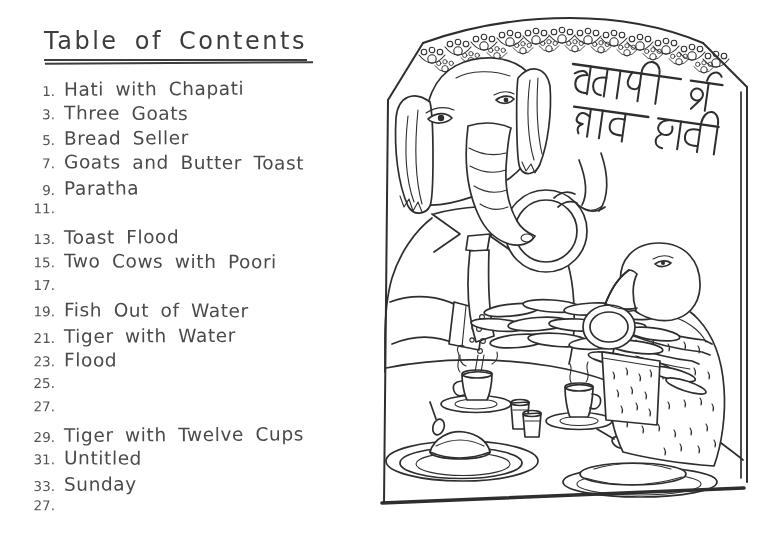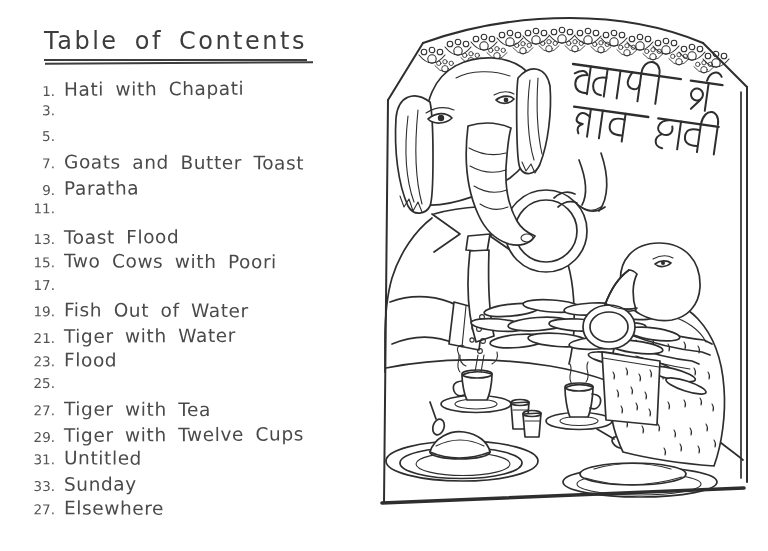--- a/index.html
+++ b/index.html
@@ -35,23 +35,25 @@
 
   <section class="toc">
     <h1 class="toc-title">Table of Contents</h1>
     <ul class="toc-list">
         <li class="toc-item">
           <span class="toc-num">1.</span>
           <span class="toc-text">Hati with Chapati</span>
         </li>
         <li class="toc-item">
           <span class="toc-num">3.</span>
+          <span class="toc-text">Three Goats</span>
         </li>
         <li class="toc-item">
           <span class="toc-num">5.</span>
+          <span class="toc-text">Bread Seller</span>
         </li>
         <li class="toc-item">
           <span class="toc-num">7.</span>
           <span class="toc-text">Goats and Butter Toast</span>
         </li>
         <li class="toc-item">
           <span class="toc-num">9.</span>
           <span class="toc-text">Paratha</span>
         </li>
         <li class="toc-item">
@@ -78,37 +80,35 @@
         </li>
         <li class="toc-item">
           <span class="toc-num">23.</span>
           <span class="toc-text">Flood</span>
         </li>
         <li class="toc-item">
           <span class="toc-num">25.</span>
         </li>
         <li class="toc-item">
           <span class="toc-num">27.</span>
-          <span class="toc-text">Tiger with Tea</span>
         </li>
         <li class="toc-item">
           <span class="toc-num">29.</span>
           <span class="toc-text">Tiger with Twelve Cups</span>
         </li>
         <li class="toc-item">
           <span class="toc-num">31.</span>
           <span class="toc-text">Untitled</span>
         </li>
         <li class="toc-item">
           <span class="toc-num">33.</span>
           <span class="toc-text">Sunday</span>
         </li>
         <li class="toc-item">
           <span class="toc-num">27.</span>
-          <span class="toc-text">Elsewhere</span>
         </li>
       </ul>
   </section>
 
   <div class="art">
   <svg viewBox="0 0 398 551" role="img">
     <defs>
       <g id="fl">
         <path class="tn" d="M-13,-3 Q0,13 13,-3"></path>
         <circle class="tn" cx="0" cy="1" r="4.2"></circle>

